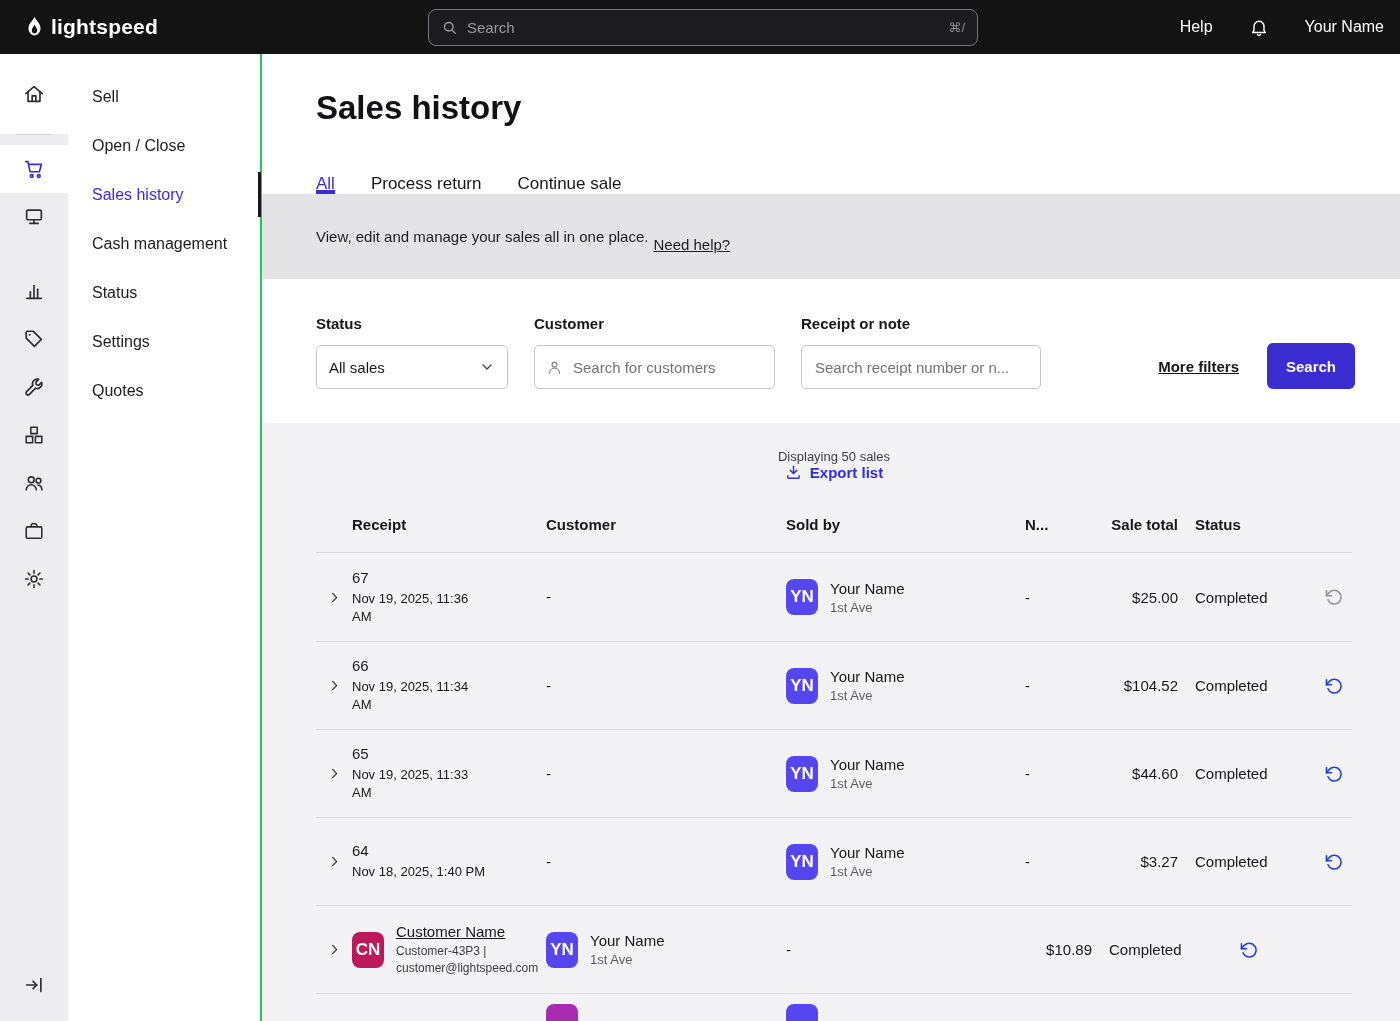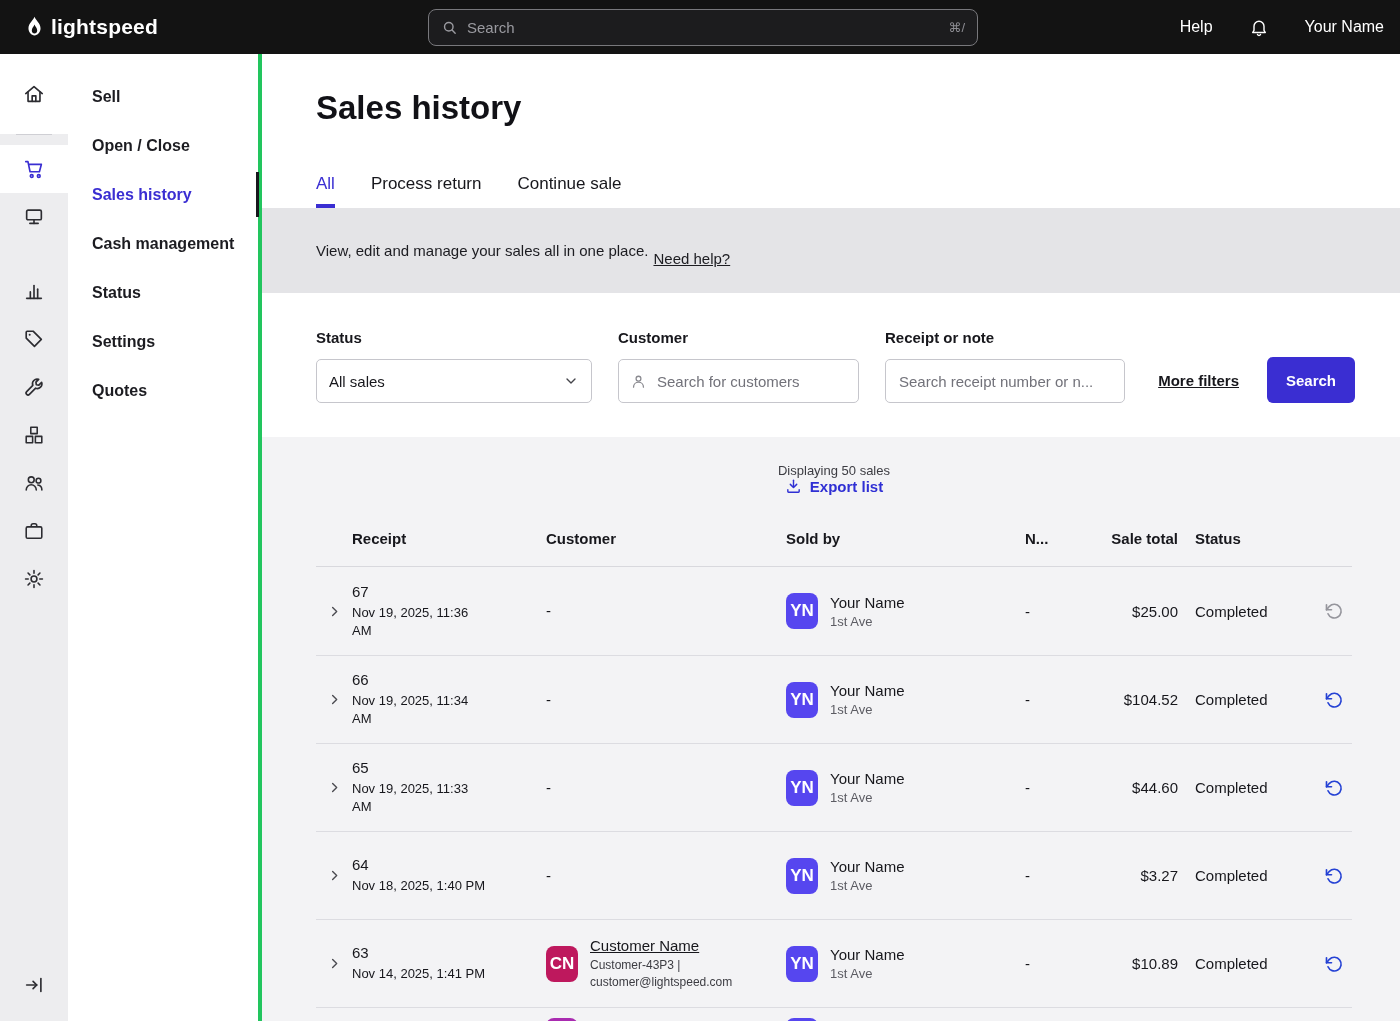--- a/index.html
+++ b/index.html
@@ -30,42 +30,42 @@
   .rail-top { background:#fff; padding:16px 0 16px; }
   .rail-divider { height:1px; background:#cfcfd4; margin:0 16px 10px; }
   .rail-item { height:48px; display:flex; align-items:center; justify-content:center; color:#2c2c31; cursor:pointer; flex:none; }
   .rail-item svg { width:22px; height:22px; }
   .rail-item.active { background:#fff; color:#3a2ed2; }
   .rail-gap { height:26px; flex:none; }
   .rail-spacer { flex:1; }
   .rail-bottom { margin-bottom:12px; }
 
   
-  .sidebar { width:194px; background:#fff; border-right:4px solid #22c55e; padding-top:18px; flex:none;font-weight:bold; }
+  .sidebar { width:194px; background:#fff; border-right:2px solid #22c55e; padding-top:18px; flex:none; }
   .side-item { position:relative; height:49px; display:flex; align-items:center; padding-left:24px; font-size:16px; color:#1c1c21; cursor:pointer; }
   .side-item.active { color:#3a2ed2; }
   .side-item.active::after { content:""; position:absolute; right:-1px; top:2px; bottom:2px; width:3px; background:#17171c; }
 
   
   .content { flex:1; background:#fff; display:flex; flex-direction:column; overflow:hidden; }
   .page-head { padding:34px 0 0 54px; flex:none; }
   h1.title { margin:0; font-size:33px; line-height:40px; font-weight:700; color:#111116; }
   .tabs { display:flex; gap:36px; margin-top:46px; }
-  .tab { font-size:17px; color:#17171c; padding-bottom:14px; position:relative; cursor:pointer; }
+  .tab { font-size:17px; color:#17171c; position:relative; cursor:pointer; }
   .tab.active { color:#3a2ed2; }
   .tab.active::after { content:""; position:absolute; left:0; right:0; bottom:0; height:4px; background:#3a2ed2; }
 
   .banner { background:#e4e4e7; height:85px; display:flex; align-items:center; padding-left:54px; font-size:15px; color:#1c1c21; flex:none; }
   .banner .need-help { color:#1c1c21; text-decoration:underline; margin-left:5px; cursor:pointer;margin-top:16px; }
 
   
   .filters { background:#fff; display:flex; align-items:flex-start; padding:36px 45px 34px 54px; flex:none; }
   .fgroup { display:flex; flex-direction:column; margin-right:26px; }
   .fgroup label { font-size:15px; font-weight:700; color:#17171c; margin-bottom:13px; }
-  .select { width:276px; height:44px; border:1px solid #c6c6cc; border-radius:5px; display:flex; align-items:center;
+  .select { width:192px; height:44px; border:1px solid #c6c6cc; border-radius:5px; display:flex; align-items:center;
     justify-content:space-between; padding:16px 12px; font-size:15px; color:#17171c; background:#fff; cursor:pointer; }
   .select svg { width:16px; height:16px; color:#44444a; }
   .inputbox { width:241px; height:44px; border:1px solid #c6c6cc; border-radius:5px; display:flex; align-items:center;
     padding:0 11px; gap:8px; background:#fff; }
   .inputbox.noicon { width:240px; }
   .inputbox svg { width:17px; height:17px; color:#8a8a90; flex:none; }
   .inputbox input { border:none; outline:none; font-size:15px; color:#17171c; width:100%; background:transparent; font-family:inherit; }
   .inputbox input::placeholder { color:#72727a; opacity:1; }
   .fspacer { flex:1; }
   .morefilters { align-self:flex-end; margin-bottom:14px; font-size:15px; font-weight:700; color:#17171c;
@@ -452,24 +452,20 @@
   </div>
 
   <div class="trow">
     <div class="c-chev">
       <span class="chev">
         <svg viewBox="0 0 24 24" fill="none" stroke="currentColor" stroke-width="2.2" stroke-linecap="round" stroke-linejoin="round">
                       <path d="M9 5.5l6.5 6.5L9 18.5"></path>
                     </svg>
       </span>
     </div>
-    <div class="c-receipt">
-      <div class="rno">63</div>
-      <div class="rdate">Nov 14, 2025, 1:41 PM</div>
-    </div>
     <div class="c-customer">
 
       <div class="custblock">
         <div class="avatar" style="background: #be185d;">CN</div>
         <div class="custmeta">
           <a class="custname">Customer Name</a>
           <div class="custd1">Customer-43P3 |</div>
           <div class="custd2">customer@lightspeed.com</div>
         </div>
       </div>

